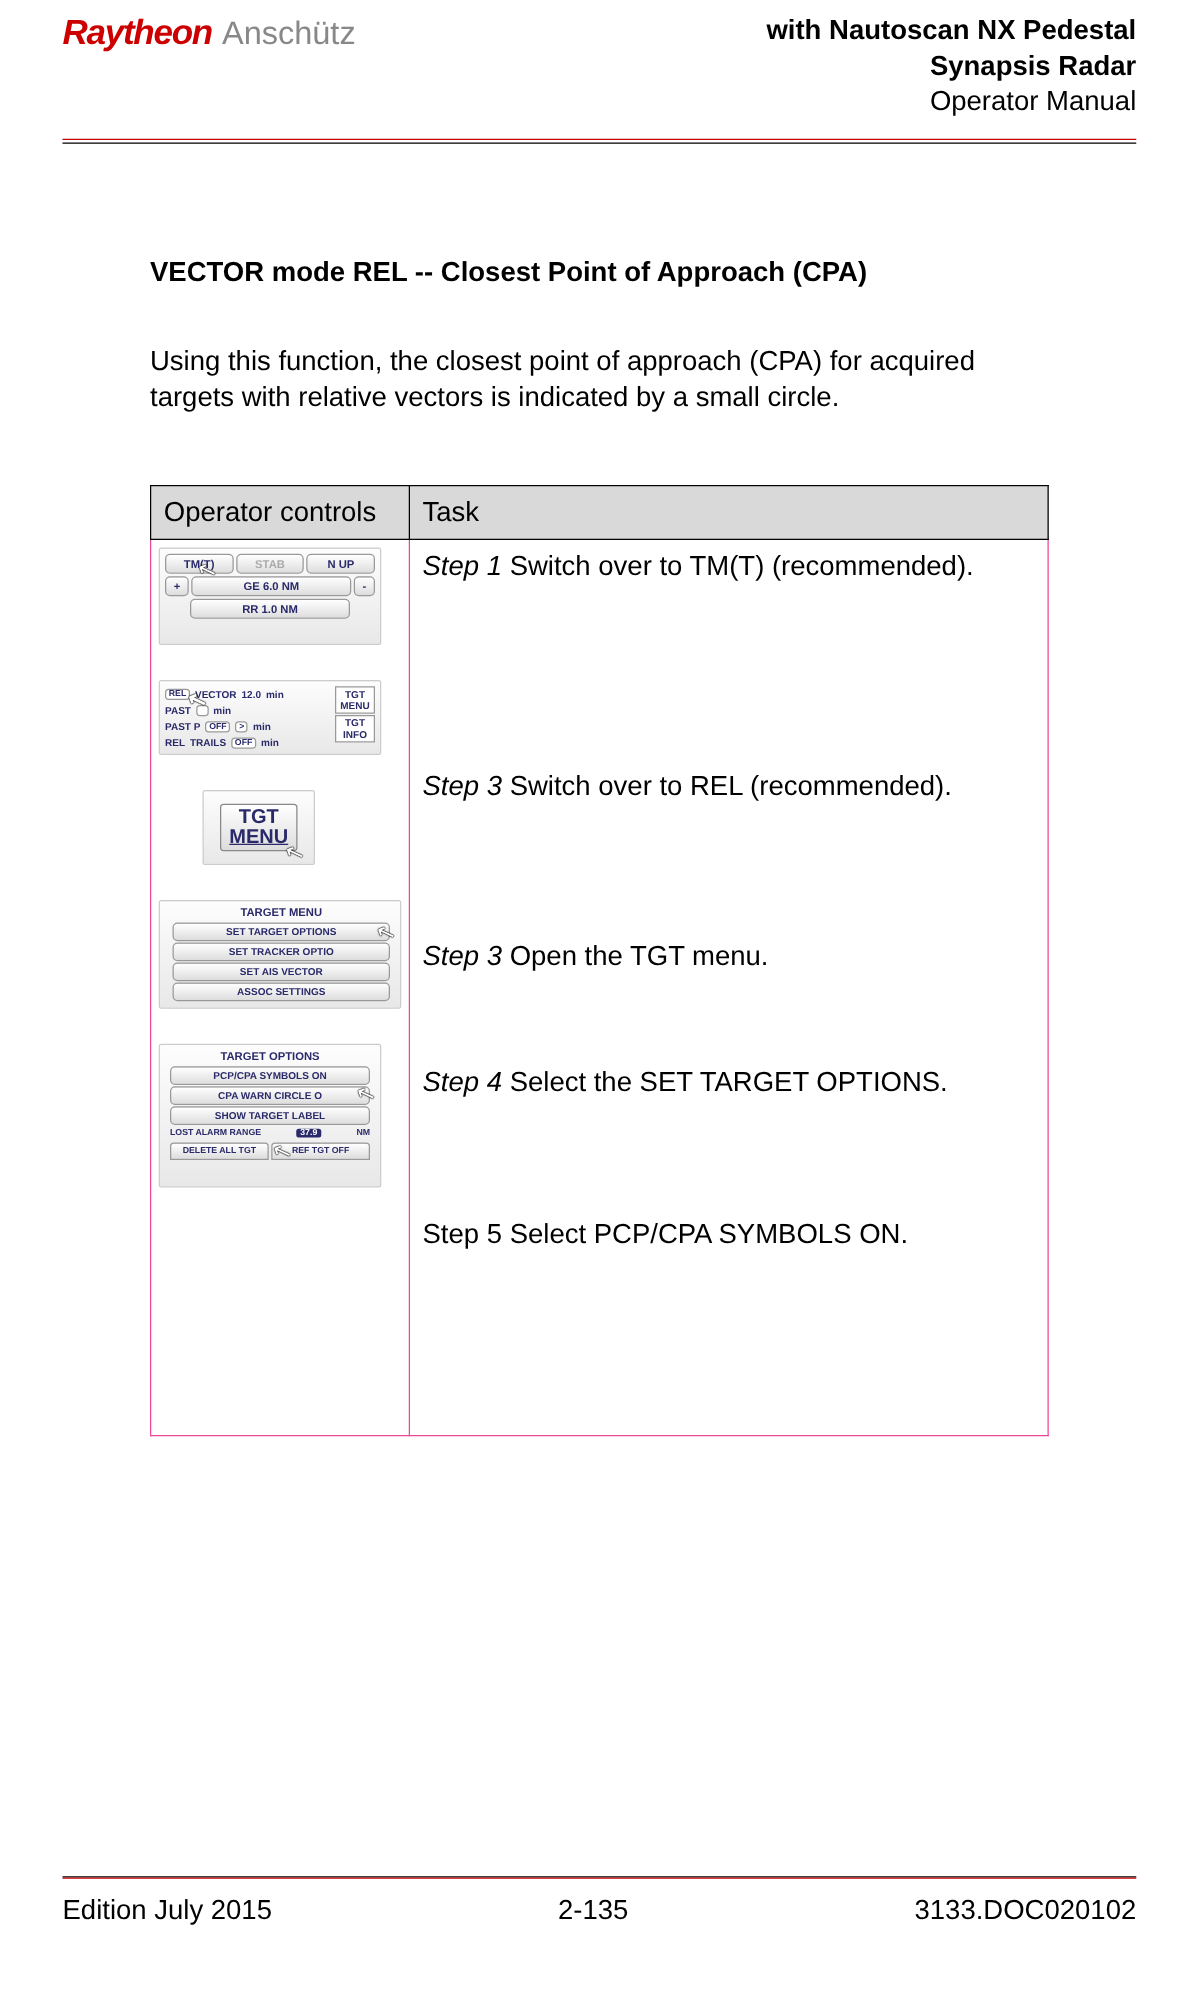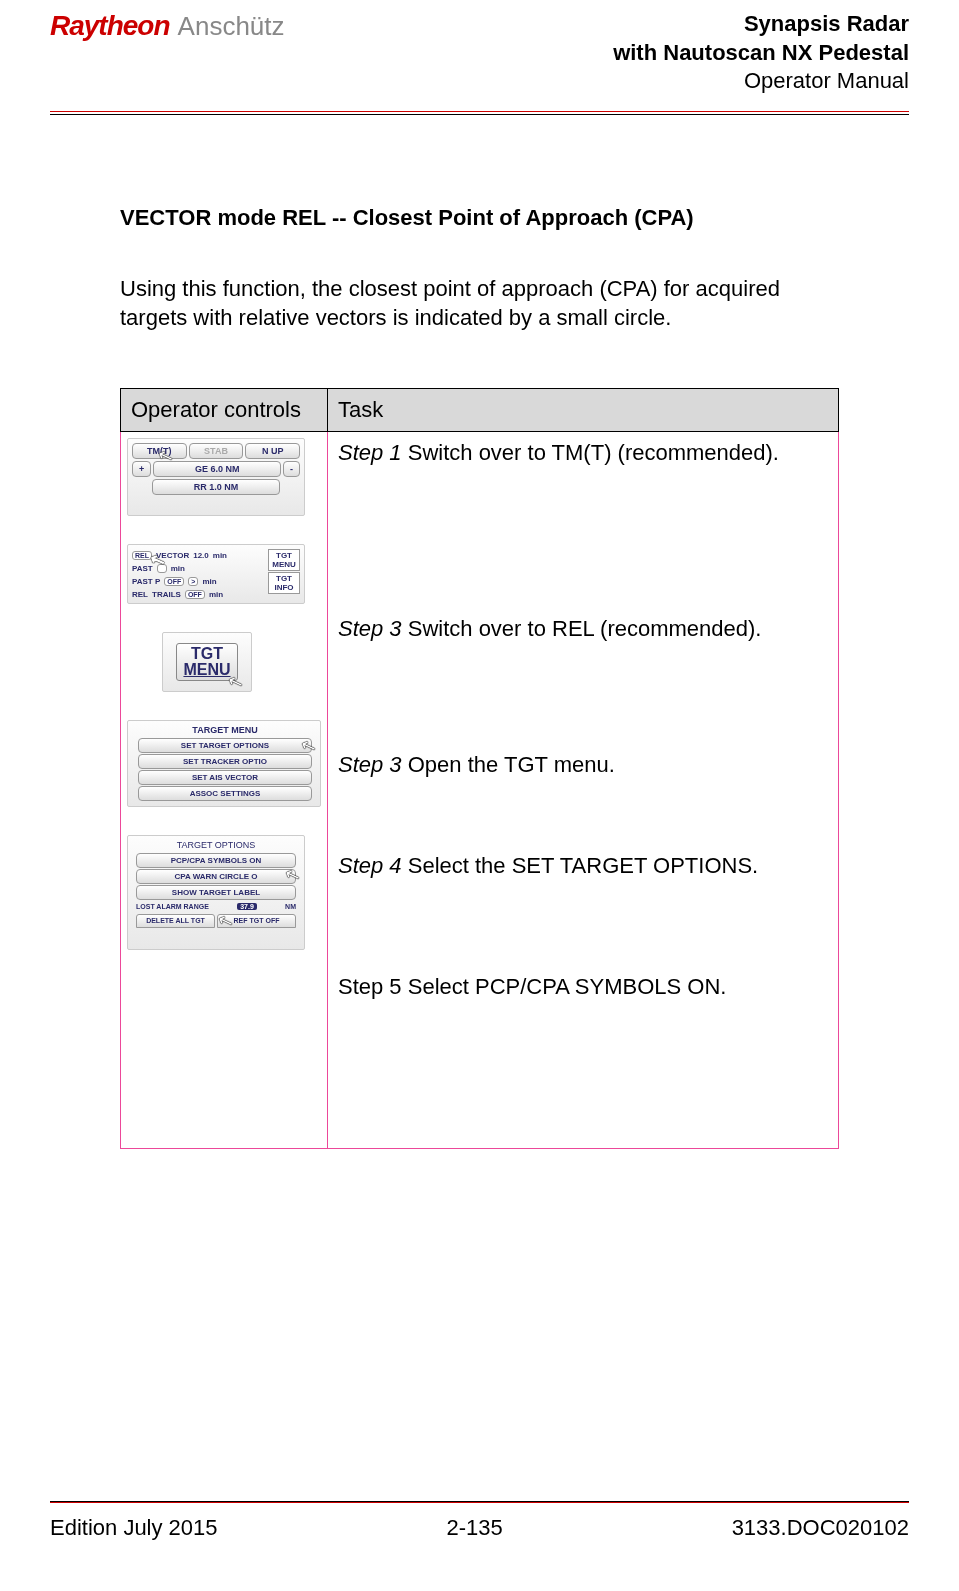--- a/index.html
+++ b/index.html
@@ -119,21 +119,21 @@
     .ui-2 .r { display:flex; align-items:center; gap:4px; height:13px; }
     .ui-2 .mini { background:#fff; border:1px solid #999; border-radius:3px; padding:0 2px; font-size:7px; }
     .ui-2 .side { position:absolute; right:4px; top:4px; width:32px; display:flex; flex-direction:column; gap:1px; }
     .ui-2 .side div { border:1px solid #999; background:#fff; font-size:8px; text-align:center; padding:1px 0; }
     .ui-3 { width: 90px; height: 60px; display:flex; align-items:center; justify-content:center; margin-left:35px; }
     .ui-3 .tgt { border:1px solid #888; border-radius:3px; background:linear-gradient(#fff,#ddd); padding:2px 6px; font-size:16px; font-weight:bold; color:#2a2a6a; text-align:center; line-height:1; }
     .ui-4 { width: 194px; padding: 2px 0 4px 2px; }
     .ui-4 .title { font-size:9px; font-weight:bold; color:#2a2a6a; text-align:center; padding:2px 0; }
     .ui-4 .mbtn { margin: 1px 8px; background:linear-gradient(#fff,#ddd); border:1px solid #999; border-radius:4px; font-size:8px; font-weight:bold; color:#2a2a6a; text-align:center; padding:2px 0; overflow: hidden; white-space: nowrap;}
     .ui-5 { width: 178px; padding: 2px 0 4px 0; }
-    .ui-5 .title { font-size:9px; font-weight:normal; color:#2a2a6a; text-align:center; padding:2px 0; }
+    .ui-5 .title { font-size:9px; font-weight:bold; color:#2a2a6a; text-align:center; padding:2px 0; }
     .ui-5 .mbtn { margin: 1px 8px; background:linear-gradient(#fff,#ddd); border:1px solid #999; border-radius:4px; font-size:8px; font-weight:bold; color:#2a2a6a; text-align:center; padding:2px 0; overflow: hidden; white-space: nowrap;}
     .ui-5 .range { font-size:7px; color:#2a2a6a; font-weight:bold; padding: 2px 8px; display:flex; justify-content:space-between; align-items:center;}
     .ui-5 .range .val { background:#2a2a6a; color:#fff; padding:0 3px; border-radius:2px; }
     .ui-5 .bot { display:flex; gap:2px; margin: 2px 8px 0 8px; }
     .ui-5 .bot div { flex:1; border:1px solid #999; border-radius:3px 3px 0 0; background:linear-gradient(#fff,#ddd); font-size:7px; font-weight:bold; color:#2a2a6a; text-align:center; padding:2px 0 0 0; line-height:1; height:14px; overflow:hidden;}
     .footer {
       position: absolute;
       bottom: 50px;
       left: 50px;
       right: 50px;
@@ -149,22 +149,22 @@
 </head>
 <body>
 
 <div class="page">
   <div class="header">
     <div class="logo-group">
       <span class="logo-raytheon">Raytheon</span>
       <span class="logo-anschutz">Anschütz</span>
     </div>
     <div class="header-text">
+      <div class="bold">with Nautoscan NX Pedestal</div>
       <div class="bold">Synapsis Radar</div>
-      <div class="bold">with Nautoscan NX Pedestal</div>
       <div>Operator Manual</div>
     </div>
   </div>
   <hr class="rule-red">
   <hr class="rule-black">
 
   <div class="content">
     <div class="section-title">VECTOR mode REL -- Closest Point of Approach (CPA)</div>
     <div class="section-desc">Using this function, the closest point of approach (CPA) for acquired targets with relative vectors is indicated by a small circle.</div>
 

